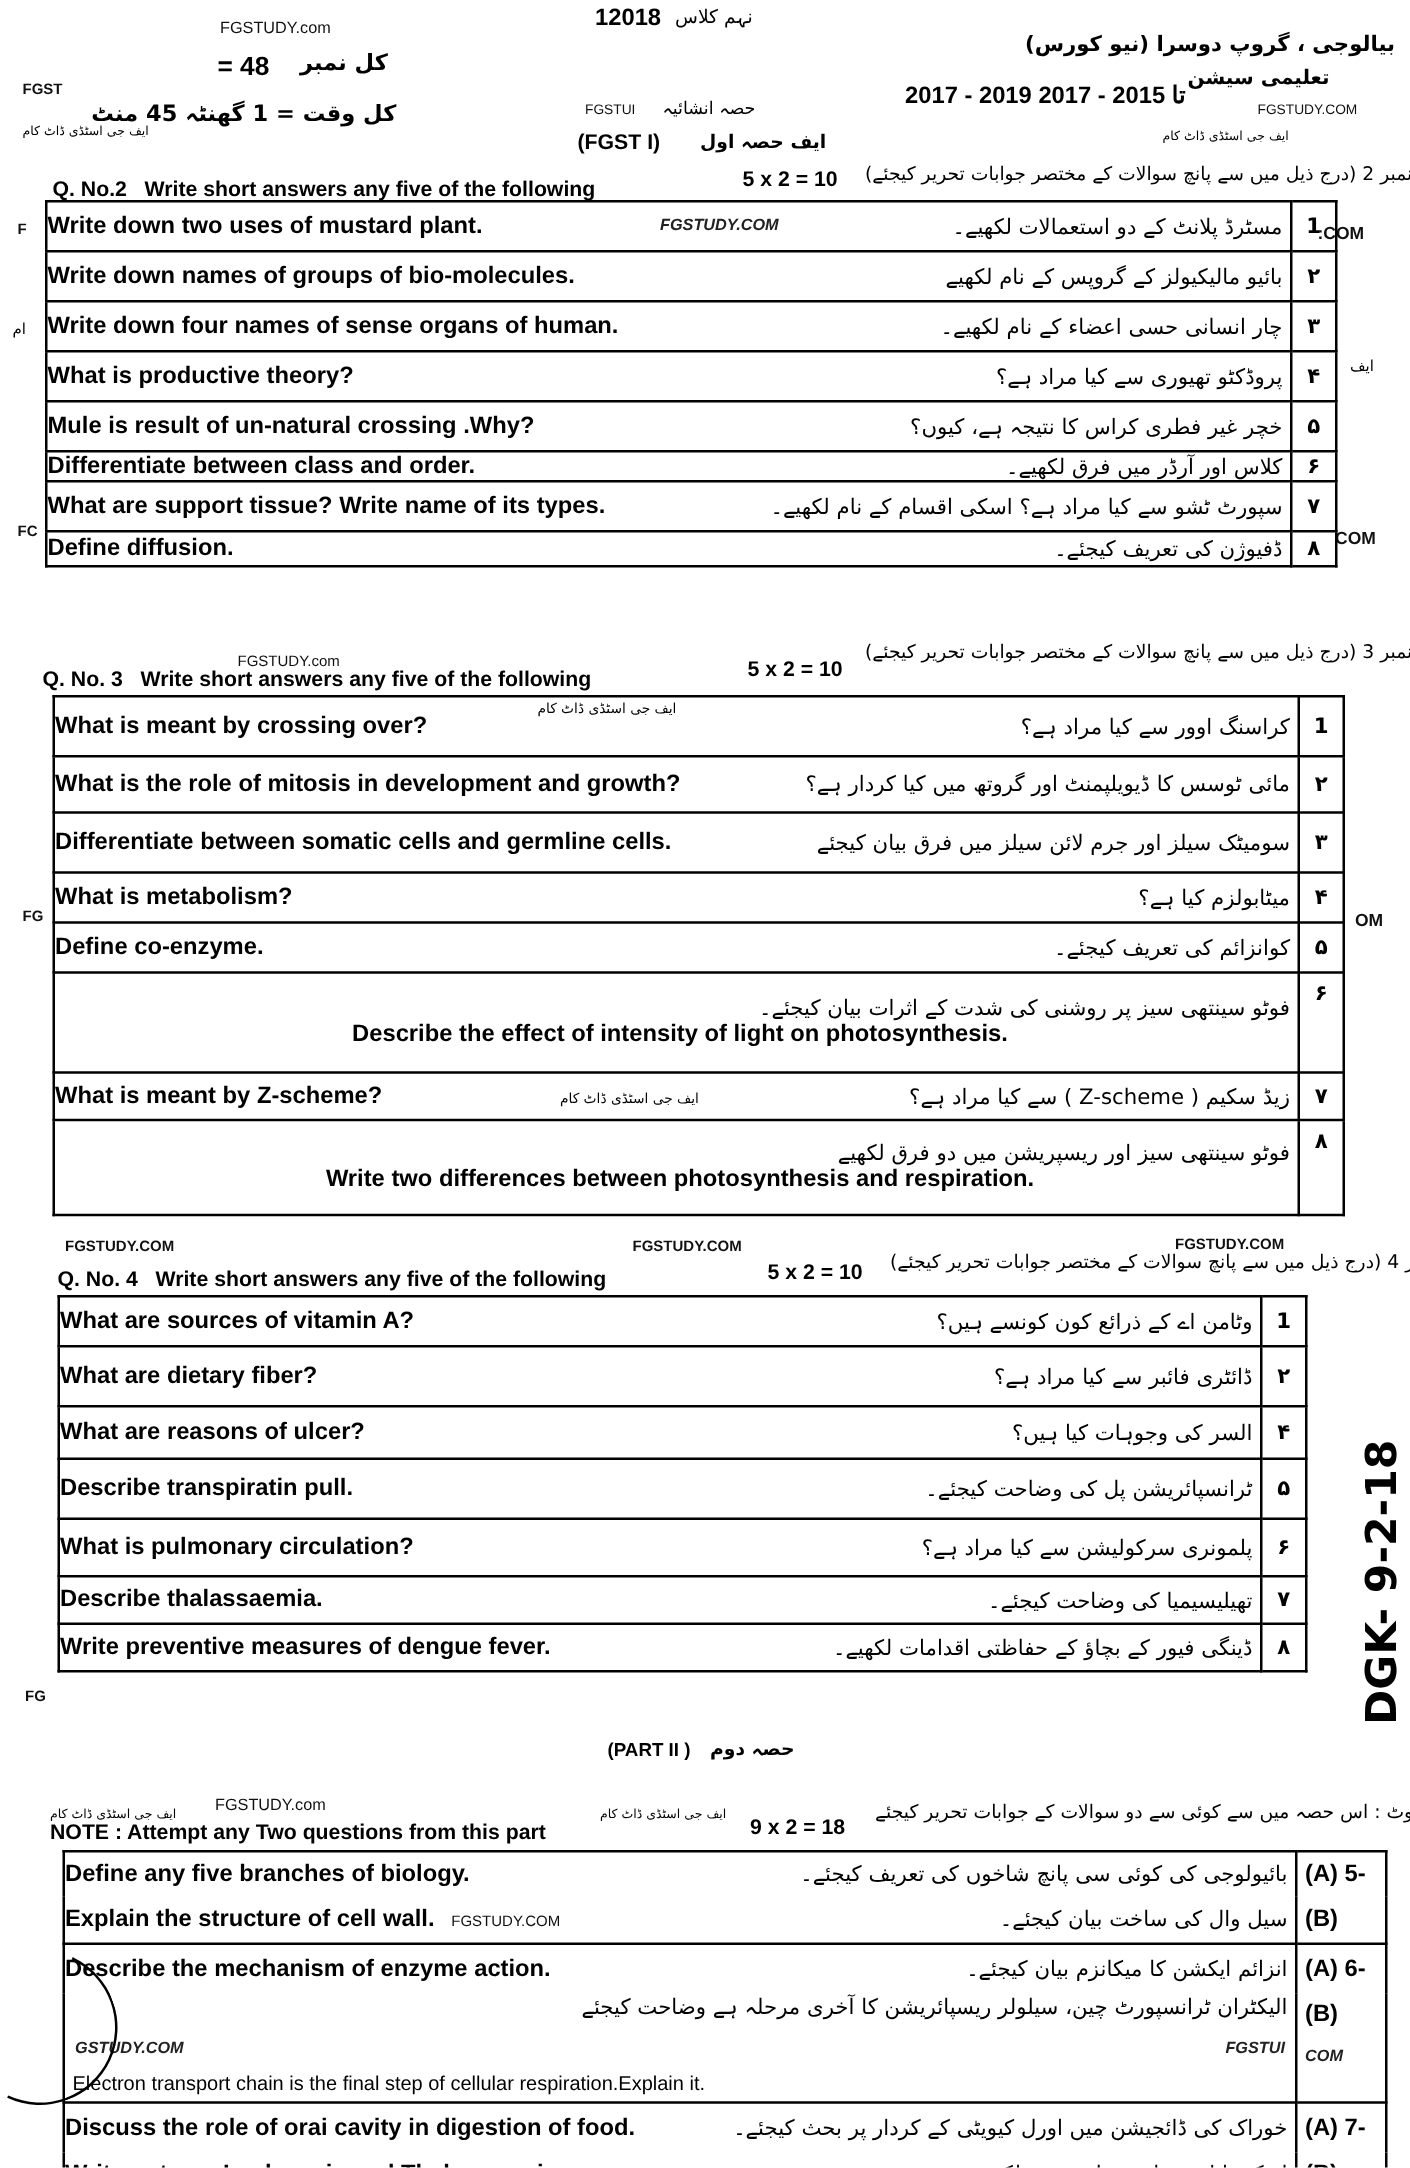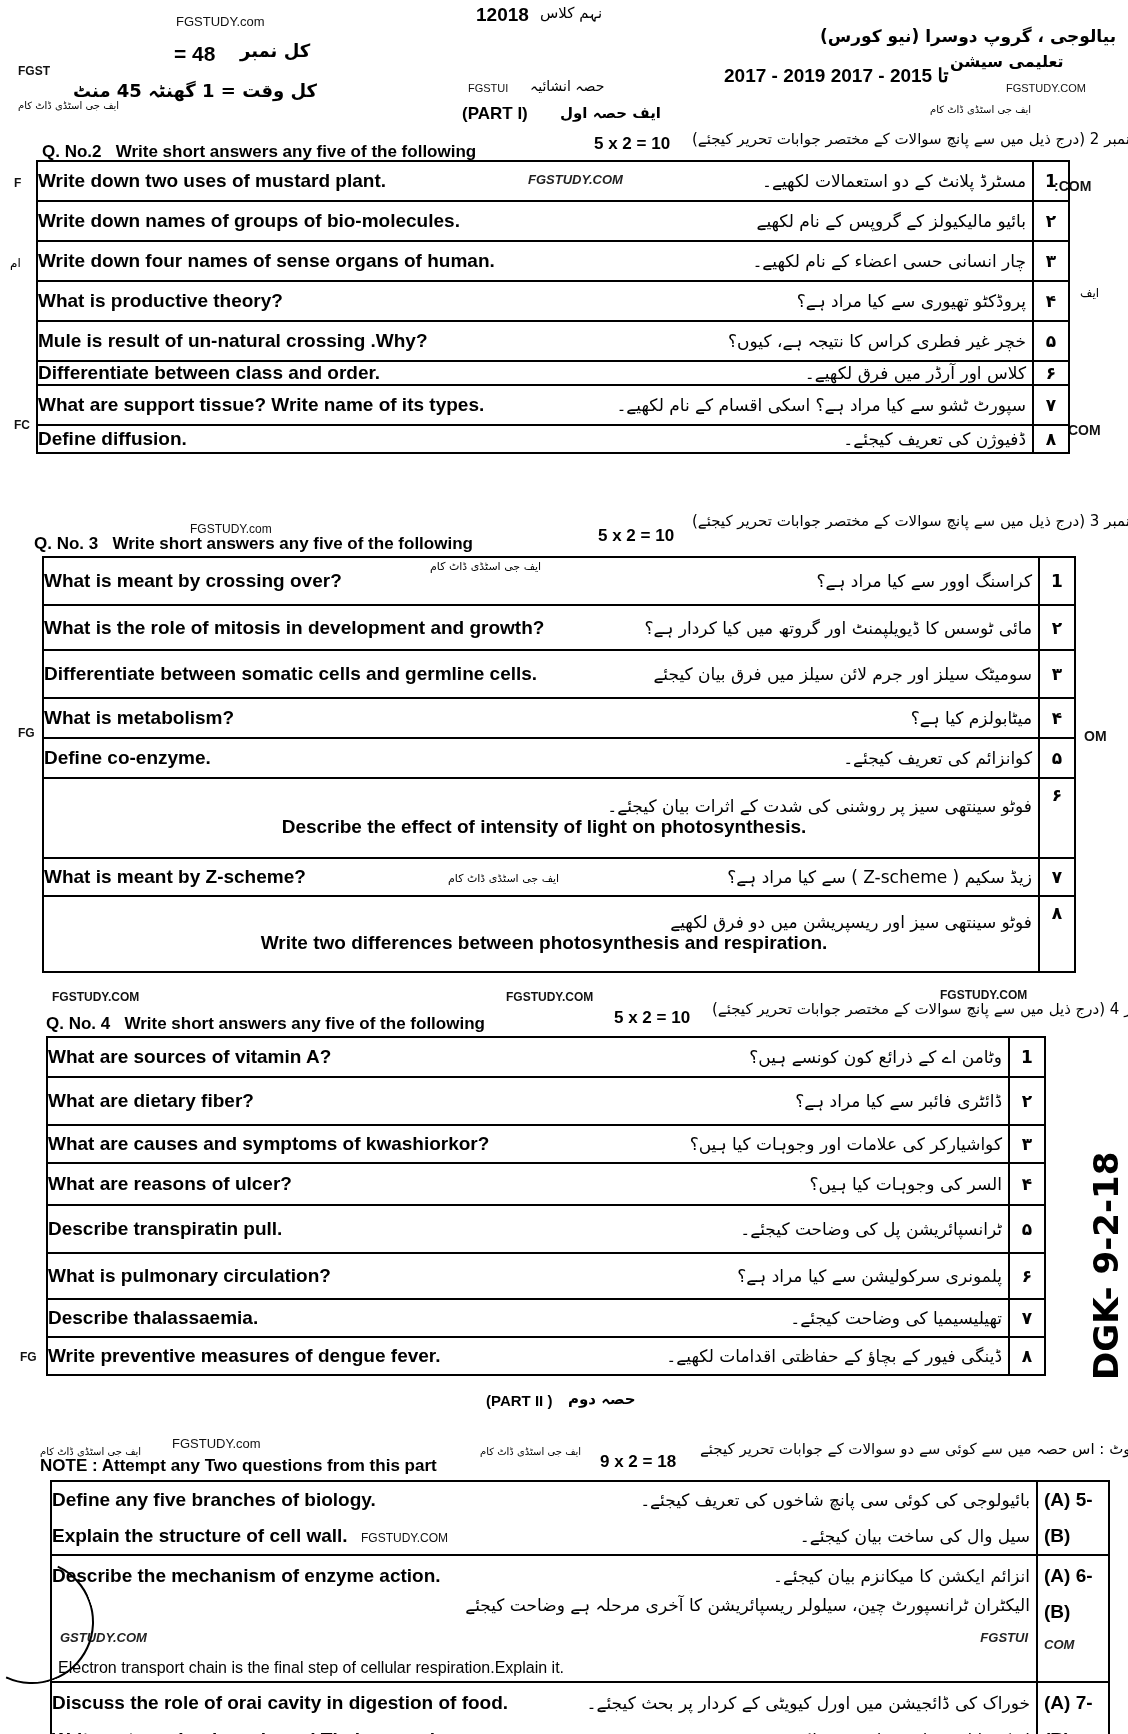--- a/index.html
+++ b/index.html
@@ -43,21 +43,21 @@
   <div class="abs wm bold" style="left:18px;top:64px;">FGST</div>
   <div class="abs ur" style="left:18px;top:100px;font-size:10px;">ایف جی اسٹڈی ڈاٹ کام</div>
 
   <div class="abs ur bold" style="left:820px;top:26px;font-size:17px;">بیالوجی ، گروپ دوسرا (نیو کورس)</div>
   <div class="abs ur bold" style="left:950px;top:52px;font-size:16px;">تعلیمی سیشن</div>
   <div class="abs bold" style="left:724px;top:64px;font-size:19px;">2017 - 2019 تا 2015 - 2017</div>
   <div class="abs wm" style="left:1006px;top:82px;font-size:11px;">FGSTUDY.COM</div>
 
   <div class="abs ur" style="left:530px;top:78px;font-size:14px;">حصہ انشائیہ</div>
   <div class="abs wm" style="left:468px;top:82px;font-size:11px;">FGSTUI</div>
-  <div class="abs bold" style="left:462px;top:104px;font-size:17px;">(PART I)</div>
+  <div class="abs bold" style="left:462px;top:104px;font-size:17px;">(FGST I)</div>
   <div class="abs ur bold" style="left:560px;top:104px;font-size:15px;">ایف حصہ اول</div>
   <div class="abs ur" style="left:930px;top:104px;font-size:10px;">ایف جی اسٹڈی ڈاٹ کام</div>
 </div>
 
 <div>
   <div class="abs qhdr" style="left:42px;top:142px;">
     <span>Q. No.2</span>&nbsp;&nbsp;&nbsp;<span>Write short answers any five of the following</span>
   </div>
   <div class="abs marks" style="left:594px;top:134px;">5 x 2 = 10</div>
   <div class="abs ur urhdr" style="left:692px;top:130px;">سوال نمبر 2 (درج ذیل میں سے پانچ سوالات کے مختصر جوابات تحریر کیجئے)</div>
@@ -261,29 +261,20 @@
           <td class="num">1</td>
         </tr>
     <tr style="height:48px">
           <td>
             <div class="cell-wrap">
               <span class="en-t">What are dietary fiber?</span>
               <span class="ur-t">ڈائٹری فائبر سے کیا مراد ہے؟</span>
             </div>
           </td>
           <td class="num">۲</td>
-        </tr>
-    <tr style="height:38px">
-          <td>
-            <div class="cell-wrap">
-              <span class="en-t">What are causes and symptoms of kwashiorkor?</span>
-              <span class="ur-t">کواشیارکر کی علامات اور وجوہات کیا ہیں؟</span>
-            </div>
-          </td>
-          <td class="num">۳</td>
         </tr>
     <tr style="height:42px">
           <td>
             <div class="cell-wrap">
               <span class="en-t">What are reasons of ulcer?</span>
               <span class="ur-t">السر کی وجوہات کیا ہیں؟</span>
             </div>
           </td>
           <td class="num">۴</td>
         </tr>

